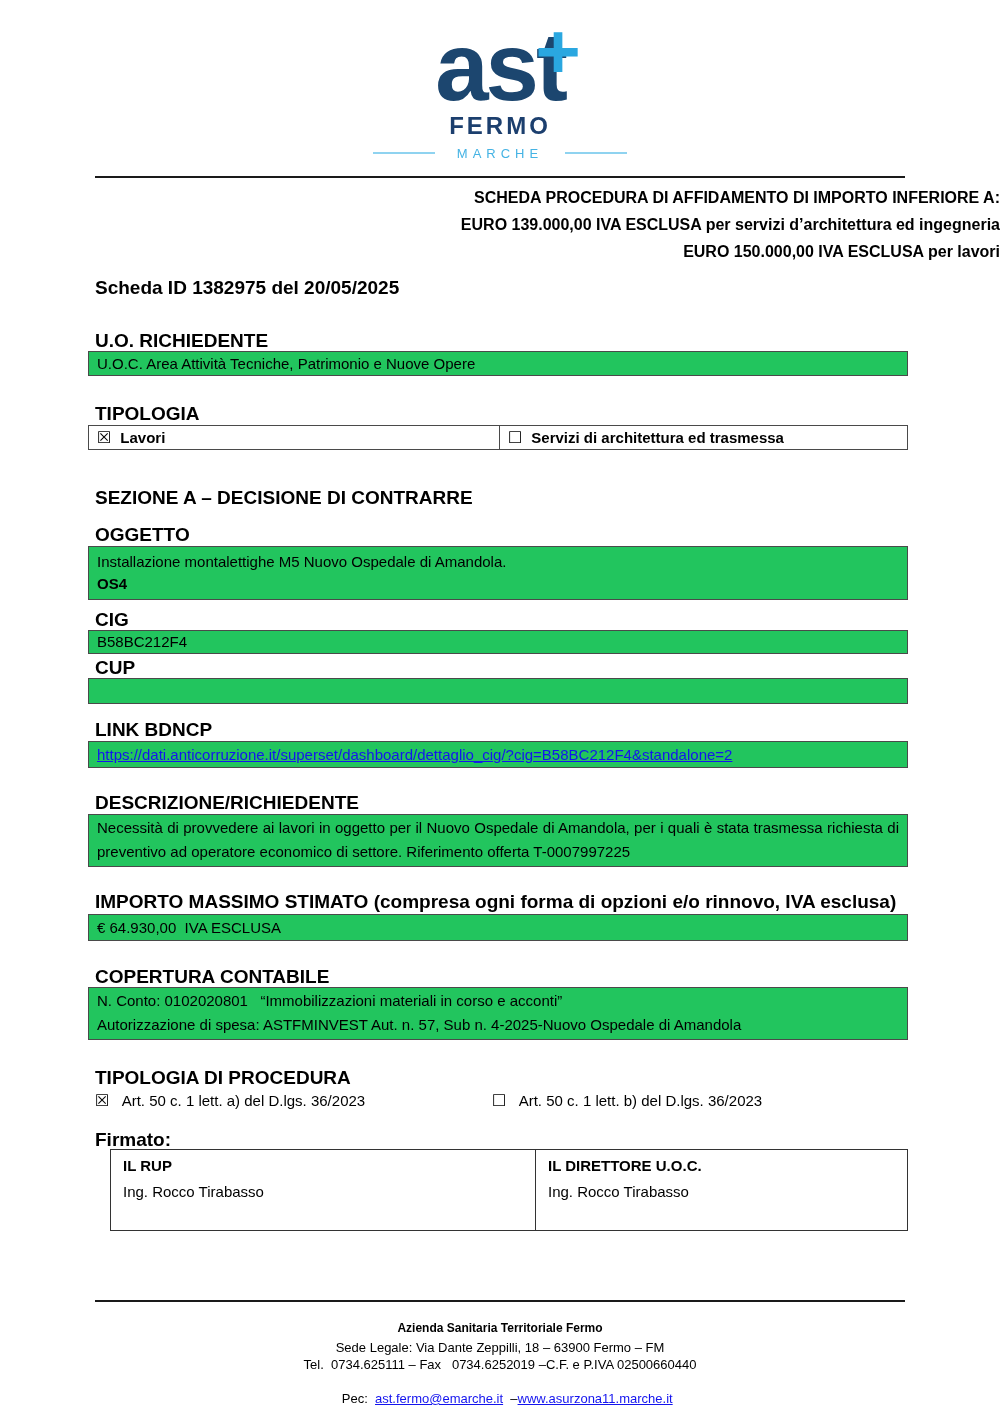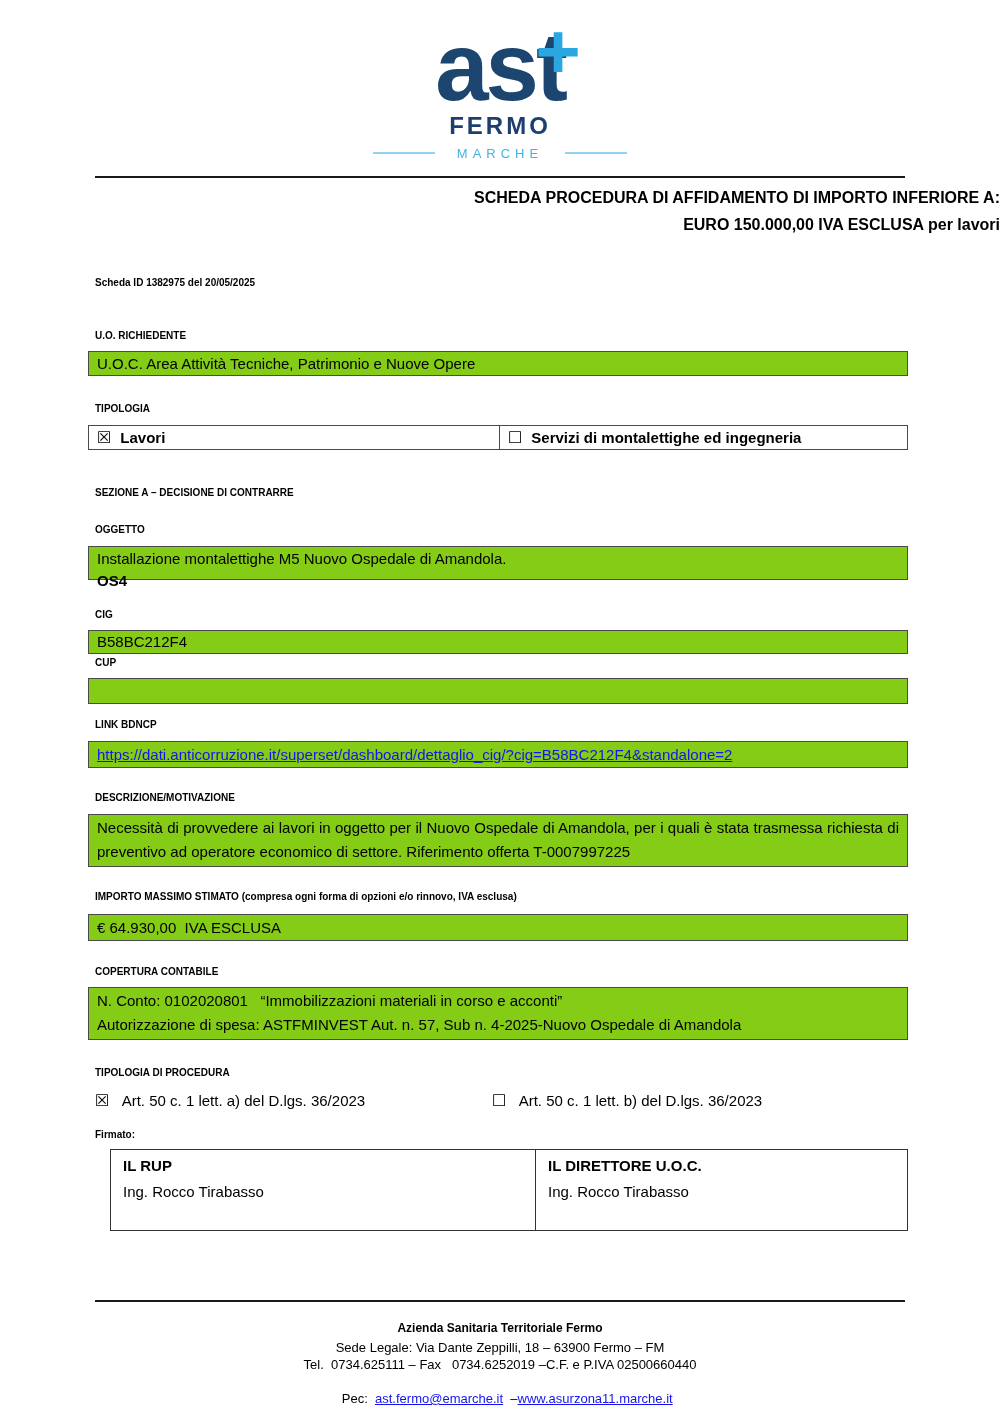--- a/index.html
+++ b/index.html
@@ -26,25 +26,25 @@
   .logo-marche-row { margin-top:6px; display:flex; align-items:center; gap:22px; }
   .logo-line { width:62px; height:2px; background:#8fd3f0; }
   .logo-marche { font-size:13px; letter-spacing:5px; color:#45b3e4; }
 
   .rule { position:absolute; left:95px; width:810px; border-top:2px solid #1a1a1a; }
   .rule-top { top:176px; }
   .rule-bottom { top:1300px; }
 
   .title { top:184px; text-align:right; font-weight:bold; font-size:16px; line-height:27px; }
 
-  .h { font-size:10px; font-weight:bold; padding-left:7px; white-space:pre-wrap; }
+  .h { font-size:19px; font-weight:bold; padding-left:7px; white-space:pre-wrap; }
   .scheda-id { top:277px; }
 
   .box {
-    border:1px solid #4a4a4a; background:#84cc16;
+    border:1px solid #4a4a4a; background:#22c55e;
     font-size:15px; line-height:22px; padding:1px 8px;
     display:flex; flex-direction:column; justify-content:center;
   }
   .pre { white-space:pre-wrap; }
   .bold { font-weight:bold; }
   .just { text-align:justify; }
 
   .doclink, .footlink {
     color:#1414ee; text-decoration:underline; cursor:pointer;
   }
@@ -94,66 +94,67 @@
     <span class="logo-line"></span>
     <span class="logo-marche">MARCHE</span>
     <span class="logo-line"></span>
   </div>
 </div>
 
 <div class="rule rule-top"></div>
 
 <div class="full title">
   <div>SCHEDA PROCEDURA DI AFFIDAMENTO DI IMPORTO INFERIORE A:</div>
+  <div>EURO 139.000,00 IVA ESCLUSA per servizi d’architettura ed ingegneria</div>
   <div>EURO 150.000,00 IVA ESCLUSA per lavori</div>
 </div>
 
 <div class="abs h scheda-id" style="top:277px">Scheda ID 1382975 del 20/05/2025</div>
 
 <div class="abs h" style="top:330px">U.O. RICHIEDENTE</div>
 <div class="abs box" style="top:351px;height:25px">
   <span class="pre">U.O.C. Area Attività Tecniche, Patrimonio e Nuove Opere</span>
 </div>
 
 <div class="abs h" style="top:403px">TIPOLOGIA</div>
 <div class="abs tbl tip-table">
   <div class="cell tip-cell-a">
     <span class="cbx">☒</span>
     <span>Lavori</span>
   </div>
   <div class="cell tip-cell-b">
     <span class="cbx">☐</span>
-    <span>Servizi di montalettighe ed ingegneria</span>
+    <span>Servizi di architettura ed trasmessa</span>
   </div>
 </div>
 
 <div class="abs h" style="top:487px">SEZIONE A – DECISIONE DI CONTRARRE</div>
 
 <div class="abs h" style="top:524px">OGGETTO</div>
-<div class="abs box" style="top:546px;height:34px;justify-content:flex-start">
+<div class="abs box" style="top:546px;height:54px;justify-content:center">
   <div class="pre">Installazione montalettighe M5 Nuovo Ospedale di Amandola.</div>
   <div class="pre bold">OS4</div>
 </div>
 
 <div class="abs h" style="top:609px">CIG</div>
 <div class="abs box" style="top:630px;height:24px">
   <span class="pre">B58BC212F4</span>
 </div>
 
 <div class="abs h" style="top:657px">CUP</div>
 <div class="abs box" style="top:678px;height:26px">
   <span class="pre"></span>
 </div>
 
 <div class="abs h" style="top:719px">LINK BDNCP</div>
 <div class="abs box" style="top:741px;height:27px">
   <a class="doclink pre">https://dati.anticorruzione.it/superset/dashboard/dettaglio_cig/?cig=B58BC212F4&amp;standalone=2</a>
 </div>
 
-<div class="abs h" style="top:792px">DESCRIZIONE/MOTIVAZIONE</div>
+<div class="abs h" style="top:792px">DESCRIZIONE/RICHIEDENTE</div>
 <div class="abs box just" style="top:814px;height:53px;line-height:24px;justify-content:flex-start">
   <span>Necessità di provvedere ai lavori in oggetto per il Nuovo Ospedale di Amandola, per i quali è stata trasmessa richiesta di preventivo ad operatore economico di settore. Riferimento offerta T-0007997225</span>
 </div>
 
 <div class="abs h" style="top:891px">IMPORTO MASSIMO STIMATO (compresa ogni forma di opzioni e/o rinnovo, IVA esclusa)</div>
 <div class="abs box" style="top:914px;height:27px">
   <span class="pre">€ 64.930,00  IVA ESCLUSA</span>
 </div>
 
 <div class="abs h" style="top:966px">COPERTURA CONTABILE</div>

